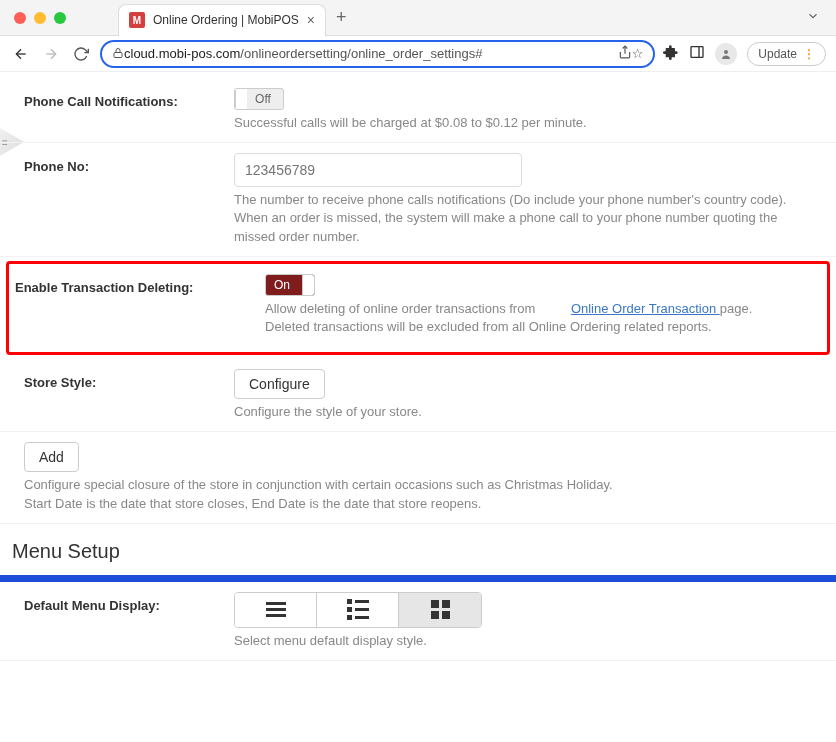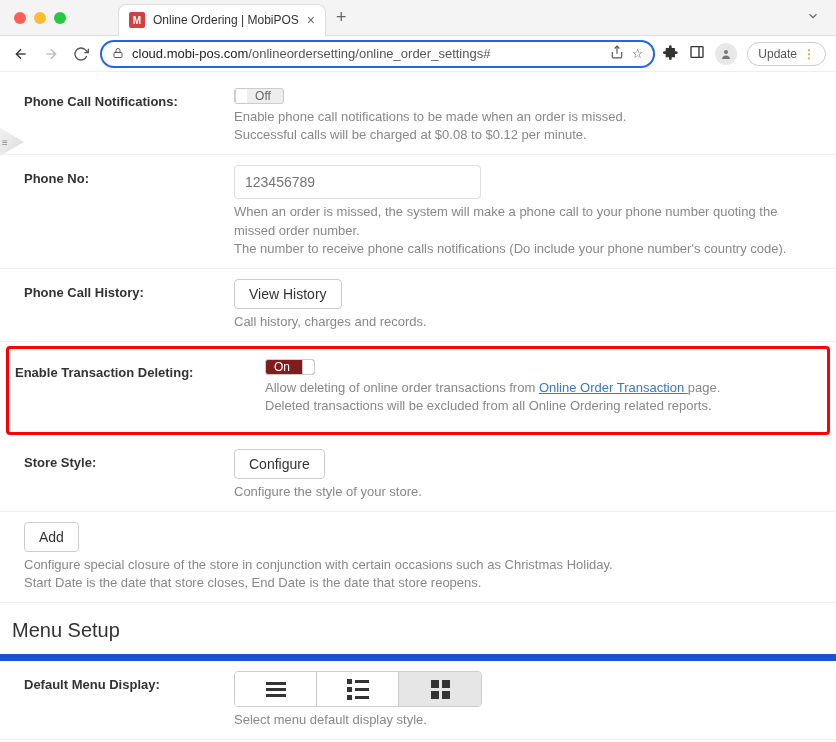--- a/index.html
+++ b/index.html
@@ -16,52 +16,52 @@
   .tab { background: #fff; border: 1px solid #ddd; border-bottom: none; border-radius: 8px 8px 0 0; height: 32px; display: flex; align-items: center; padding: 0 10px; gap: 8px; min-width: 200px; margin-top: 4px; }
   .favicon { width: 16px; height: 16px; background: #d34040; color: #fff; display: flex; align-items: center; justify-content: center; font-size: 10px; font-weight: bold; border-radius: 2px; }
   .tab-title { font-size: 12px; color: #333; flex: 1; }
   .tab-close { font-size: 14px; color: #666; cursor: pointer; }
   .tab-plus { margin-left: 10px; font-size: 18px; color: #666; cursor: pointer; }
   .tabbar-right { margin-left: auto; color: #888; cursor: pointer; padding-right: 8px; }
   .toolbar { height: 36px; display: flex; align-items: center; padding: 0 10px; gap: 8px; background: #fff; border-bottom: 1px solid #eee; }
   .nav-btn { width: 22px; height: 22px; display: flex; align-items: center; justify-content: center; color: #555; cursor: pointer; font-size: 16px; }
   .nav-btn.back { color: #333; }
   .nav-btn.fwd { color: #aaa; }
-  .addrbar { flex: 1; height: 28px; border: 2px solid #2563eb; border-radius: 20px; display: flex; align-items: center; padding: 0 10px; gap: 8px; }
+  .addrbar { flex: 1; height: 28px; border: 2px solid #2563eb; border-radius: 20px; display: flex; align-items: center; padding: 0 10px; }
   .lock { font-size: 11px; color: #555; }
   .url { flex: 1; font-size: 13px; color: #555; }
   .url .dark { color: #222; }
   .addr-icon { color: #555; font-size: 13px; cursor: pointer; }
   .ext-icons { display: flex; gap: 10px; align-items: center; color: #555; }
   .ext-icons > span { cursor: pointer; }
   .avatar-circle { width: 22px; height: 22px; border-radius: 50%; background: #e8e8e8; display: flex; align-items: center; justify-content: center; font-size: 13px; }
   .update-btn { border: 1px solid #ccc; border-radius: 14px; padding: 4px 10px; font-size: 12px; color: #555; display: flex; align-items: center; gap: 6px; cursor: pointer; }
   .update-btn .vdots { color: #f09b1e; font-weight: bold; }
 
   
   .edge-chev { position: absolute; left: 0; top: 128px; width: 24px; height: 28px; background: linear-gradient(120deg, #f0f0f0, #ddd); clip-path: polygon(0 0, 100% 50%, 0 100%); display: flex; align-items: center; justify-content: flex-start; padding-left: 2px; color: #888; font-size: 10px; }
 
   
   .content { padding: 6px 0 0 0; position: relative; }
   .row { display: flex; padding: 10px 24px; align-items: flex-start; min-height: 60px; border-bottom: 1px solid #f2f2f2; }
   .row.noborder { border-bottom: none; gap: 40px; }
   .label { width: 210px; font-weight: bold; font-size: 13px; color: #333; padding-top: 6px; }
   .ctrl { flex: 1; }
   .help { color: #888; font-size: 13px; margin-top: 4px; line-height: 1.4; }
-  .help a { color: #3a77c6; text-decoration: underline; }
+  .help a { color: #3a77c6; text-decoration: underline; margin-left: 32px; }
 
   
   .btn { display: inline-block; background: #fff; border: 1px solid #ccc; border-radius: 4px; padding: 6px 14px; font-size: 14px; color: #333; cursor: pointer; }
-  .toggle { display: inline-flex; align-items: center; width: 50px; height: 16px; border: 1px solid #ccc; border-radius: 3px; background: #eee; cursor: pointer; overflow: hidden; position: relative; }
+  .toggle { display: inline-flex; align-items: center; width: 50px; height: 22px; border: 1px solid #ccc; border-radius: 3px; background: #eee; cursor: pointer; overflow: hidden; position: relative; }
   .toggle.off .knob { width: 12px; height: 20px; background: #fff; border-left: 1px solid #ccc; position: absolute; left: 0; }
   .toggle.off .lbl { width: 100%; text-align: center; font-size: 12px; color: #666; padding-left: 8px; }
   .toggle.on { background: #7f1d1d; color: #fff; }
   .toggle.on .lbl { padding-left: 8px; font-size: 12px; }
   .toggle.on .knob { width: 12px; height: 20px; background: #fff; border-left: 1px solid #ccc; position: absolute; right: 0; }
-  .text-input { width: 247px; height: 34px; border: 1px solid #ddd; border-radius: 4px; padding: 0 10px; font-size: 14px; color: #888; }
+  .text-input { width: 288px; height: 34px; border: 1px solid #ddd; border-radius: 4px; padding: 0 10px; font-size: 14px; color: #888; }
 
   
   .highlight { border: 3px solid #ff0000; border-radius: 4px; margin: 4px 6px; padding: 6px 6px 12px 6px; }
   .highlight .row { border-bottom: none; padding: 4px 0; }
 
   
   .section-h { font-size: 20px; font-weight: 400; color: #333; padding: 16px 12px 12px 12px; border-bottom: 7px solid #1d4ed8; }
 
   
   .icongroup { display: inline-flex; border: 1px solid #ccc; border-radius: 4px; overflow: hidden; }
@@ -165,44 +165,36 @@
 <div class="content">
 
   <div class="row">
     <div class="label">Phone Call Notifications:</div>
     <div class="ctrl">
       <div class="toggle off">
         <span class="knob"></span>
         <span class="lbl">Off</span>
       </div>
       <div class="help">
-        <div>Enable phone call notifications to be made when an order is missed.</div>
         <div>Successful calls will be charged at $0.08 to $0.12 per minute.</div>
       </div>
     </div>
   </div>
 
   <div class="row">
     <div class="label">Phone No:</div>
     <div class="ctrl">
       <input class="text-input" placeholder="123456789" style="">
       <div class="help">
+        <div>The number to receive phone calls notifications (Do include your phone number's country code).</div>
         <div>When an order is missed, the system will make a phone call to your phone number quoting the missed order number.</div>
-        <div>The number to receive phone calls notifications (Do include your phone number's country code).</div>
-      </div>
-    </div>
-  </div>
-
-  <div class="row">
-    <div class="label">Phone Call History:</div>
-    <div class="ctrl">
-      <button class="btn">View History</button>
-      <div class="help">Call history, charges and records.</div>
-    </div>
-  </div>
+      </div>
+    </div>
+  </div>
+
 
   <div class="highlight">
     <div class="row noborder">
       <div class="label">Enable Transaction Deleting:</div>
       <div class="ctrl">
         <div class="toggle on">
           <span class="lbl">On</span>
           <span class="knob"></span>
         </div>
         <div class="help">

